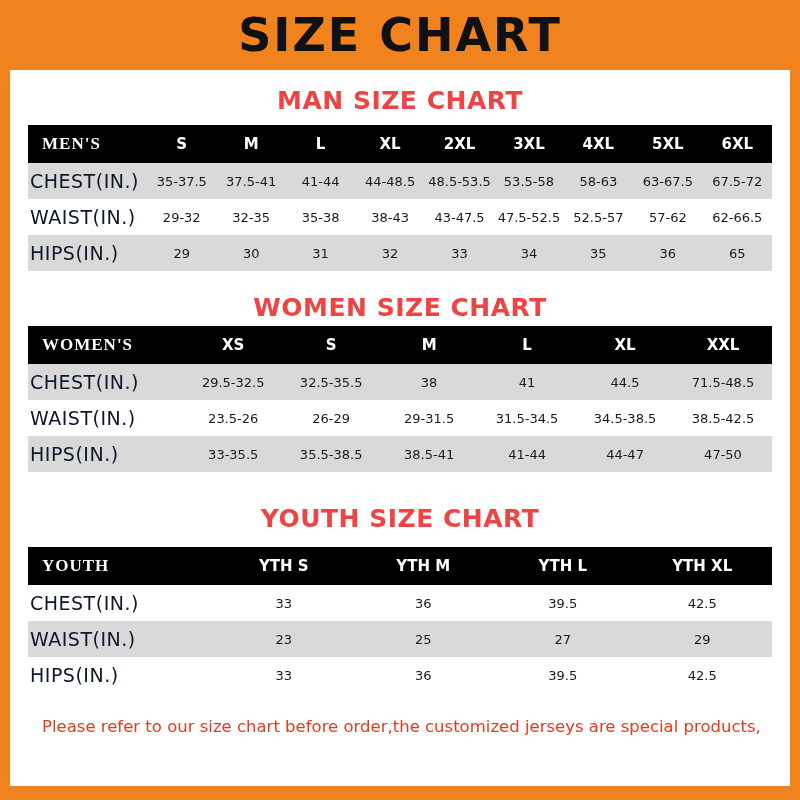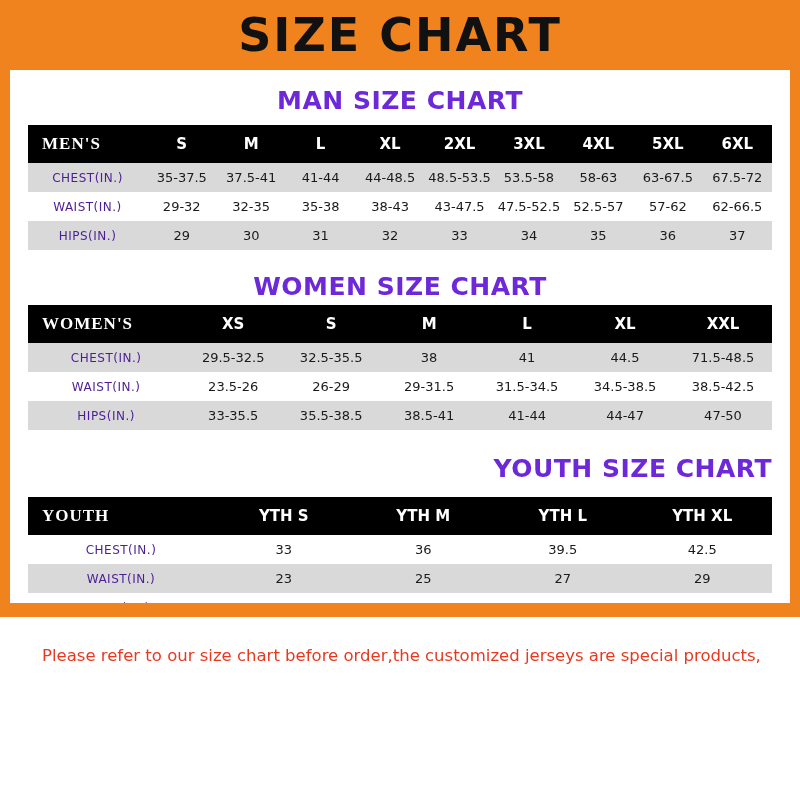--- a/index.html
+++ b/index.html
@@ -9,21 +9,21 @@
   body {
     width: 800px;
     height: 800px;
     background: #ffffff;
     font-family: "DejaVu Sans", sans-serif;
     overflow: hidden;
   }
   .page {
     position: relative;
     width: 800px;
-    height: 617px;
+    height: 800px;
     box-sizing: border-box;
     background: #ffffff;
     border-left: 10px solid #f0831e;
     border-right: 10px solid #f0831e;
   }
   .header-band {
     background: #f0831e;
     height: 70px;
     display: flex;
     align-items: center;
@@ -43,26 +43,26 @@
     line-height: 1;
   }
   .content {
     padding: 0 18px;
   }
   .section-title {
     text-align: center;
     font-family: "DejaVu Sans", sans-serif;
     font-weight: bold;
     font-size: 25px;
-    color: #6d28d9;
+    color: #ef4444;
     letter-spacing: 0.5px;
   }
   .t-man   { margin-top: 16px; margin-bottom: 10px; }
   .t-women { margin-top: 22px; margin-bottom: 4px; }
-  .t-youth { margin-top: 24px; margin-bottom: 14px; text-align: right; }
+  .t-youth { margin-top: 32px; margin-bottom: 14px; }
 
   table.size-table {
     border-collapse: collapse;
     width: 100%;
     table-layout: fixed;
   }
   table.size-table th,
   table.size-table td {
     text-align: center;
     vertical-align: middle;
@@ -85,24 +85,24 @@
     font-size: 17px;
     font-family: Liberation Serif, serif;
   }
   
   table.size-table tbody td {
     padding: 7px 2px;
     font-size: 13px;
     color: #1a1a1a;
   }
   table.size-table tbody td.row-label {
-    text-align: center;
-    font-size: 12px;
+    text-align: left;
+    font-size: 19px;
     letter-spacing: 0.5px;
-    color: #4c1d95;
+    color: #0f172a;
   }
   table.size-table tbody tr.band-light { background: #d9d9d9; }
   table.size-table tbody tr.band-white { background: #ffffff; }
 
   
   .men-table col.c0   { width: 16%; }
   .women-table col.c0 { width: 21%; }
   .youth-table col.c0 { width: 25%; }
 
   .footer-note {
@@ -191,21 +191,21 @@
         <tr class="band-light">
           <td class="row-label">HIPS(IN.)</td>
           <td>29</td>
           <td>30</td>
           <td>31</td>
           <td>32</td>
           <td>33</td>
           <td>34</td>
           <td>35</td>
           <td>36</td>
-          <td>37</td>
+          <td>65</td>
         </tr>
       </tbody>
     </table>
 
     <div class="section-title t-women">WOMEN SIZE CHART</div>
     <table class="size-table women-table">
       <colgroup>
           <col class="c0">
           <col>
           <col>

